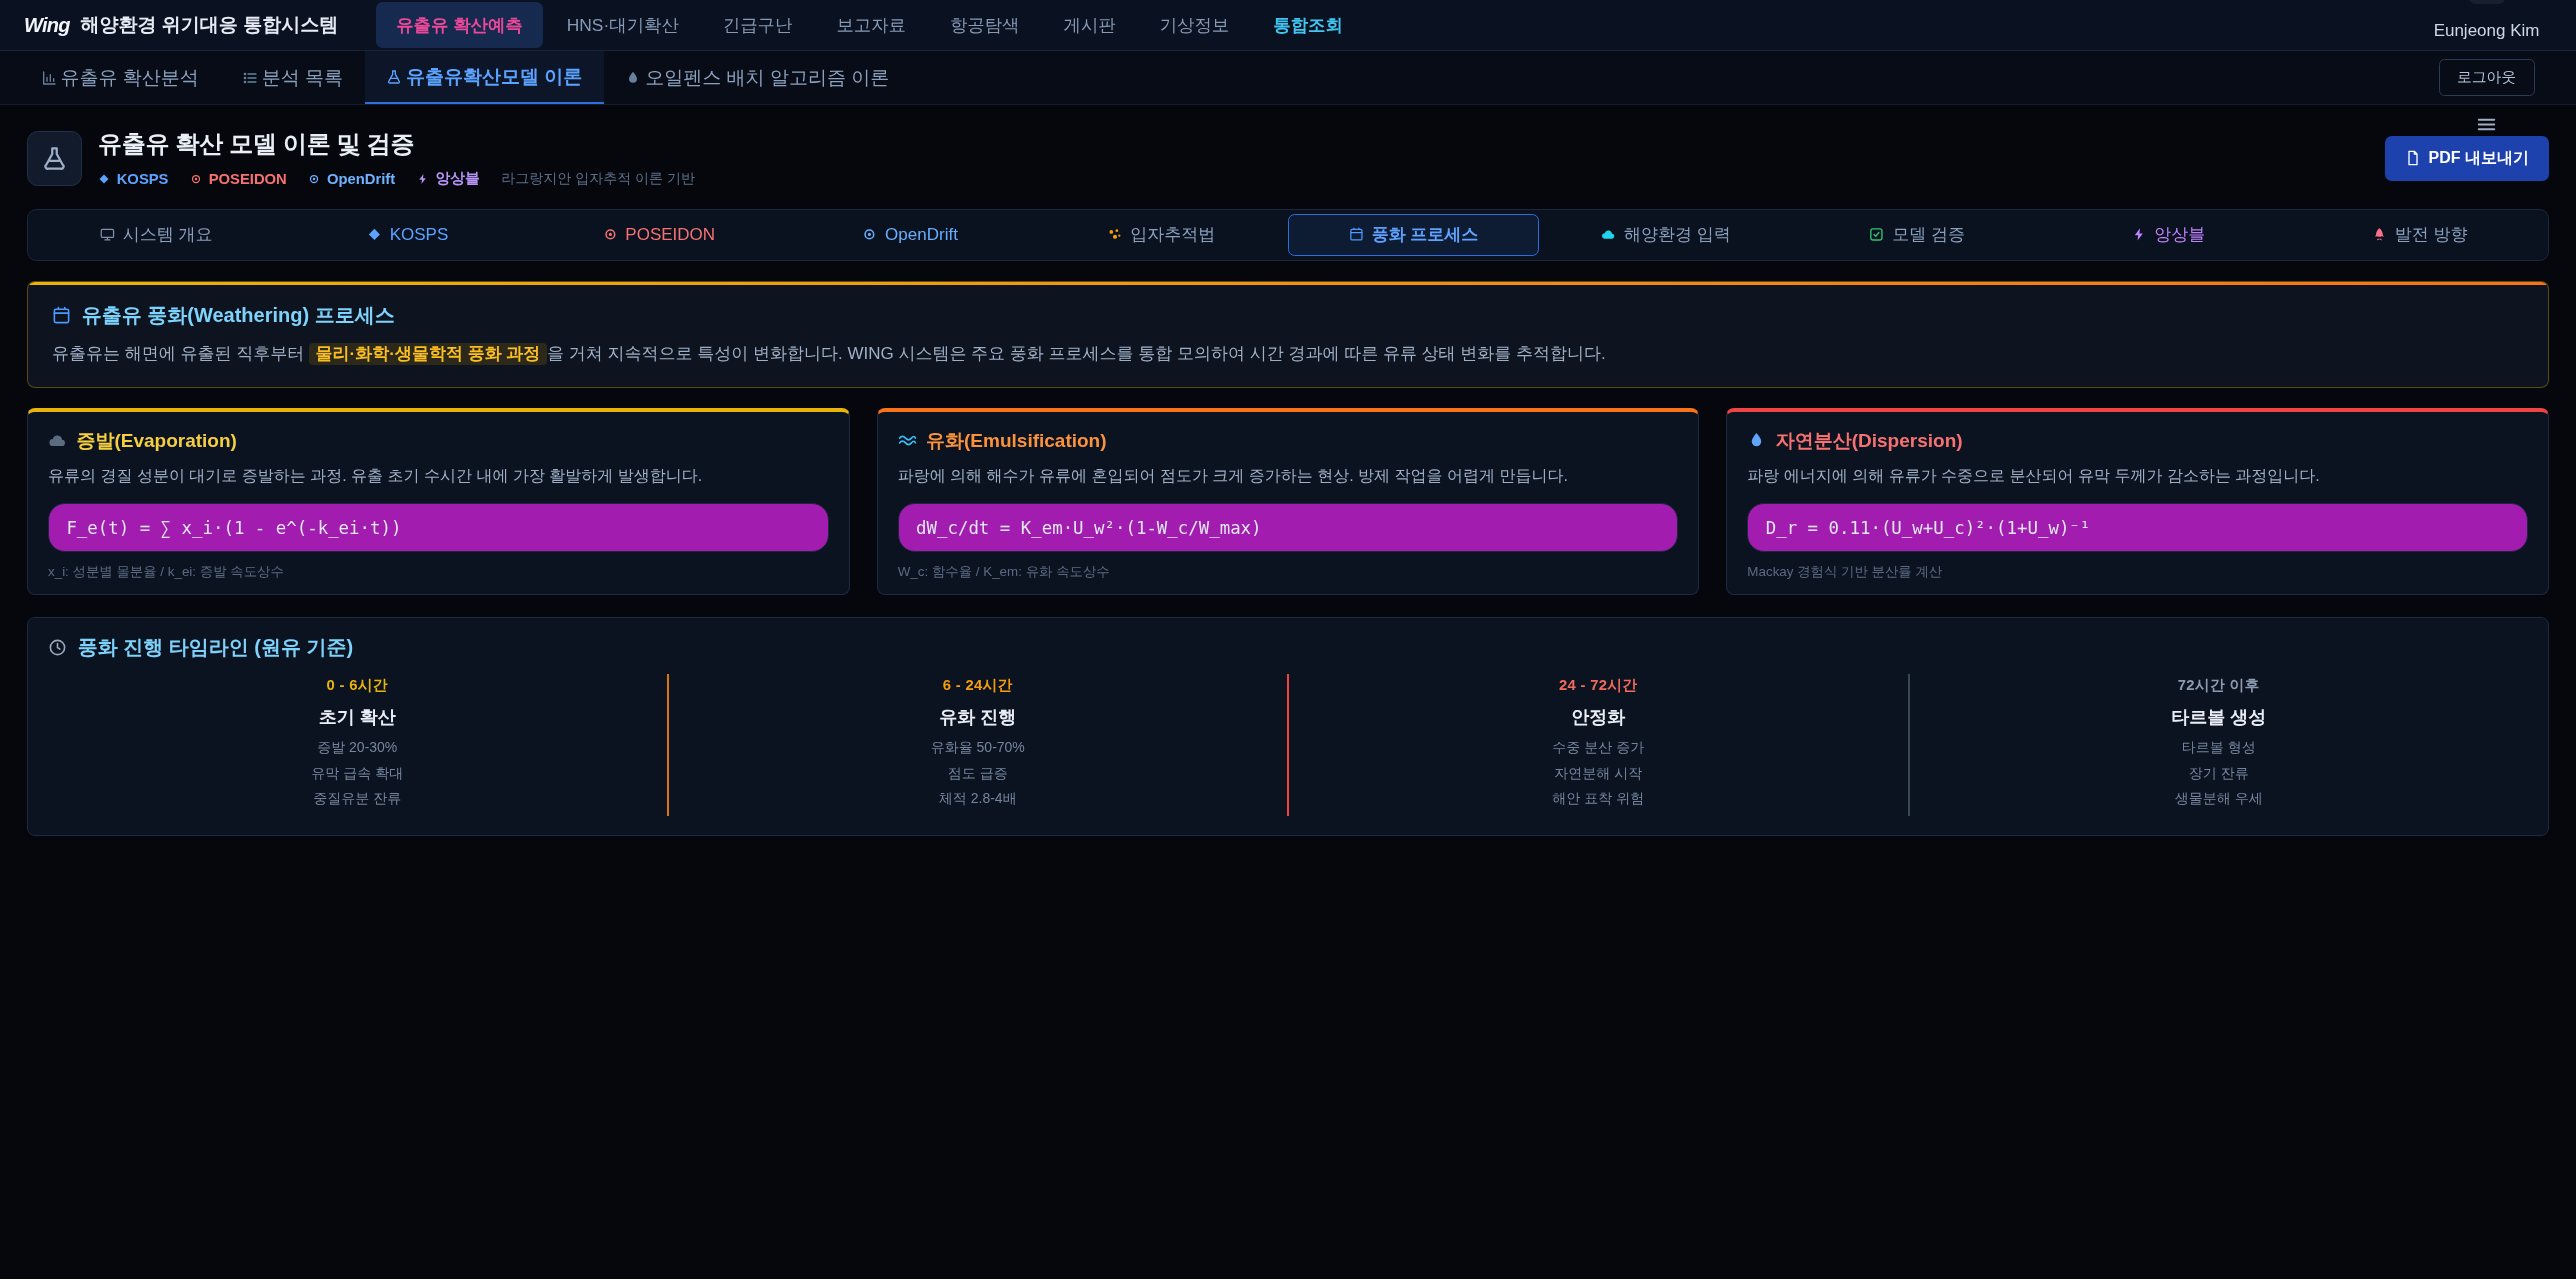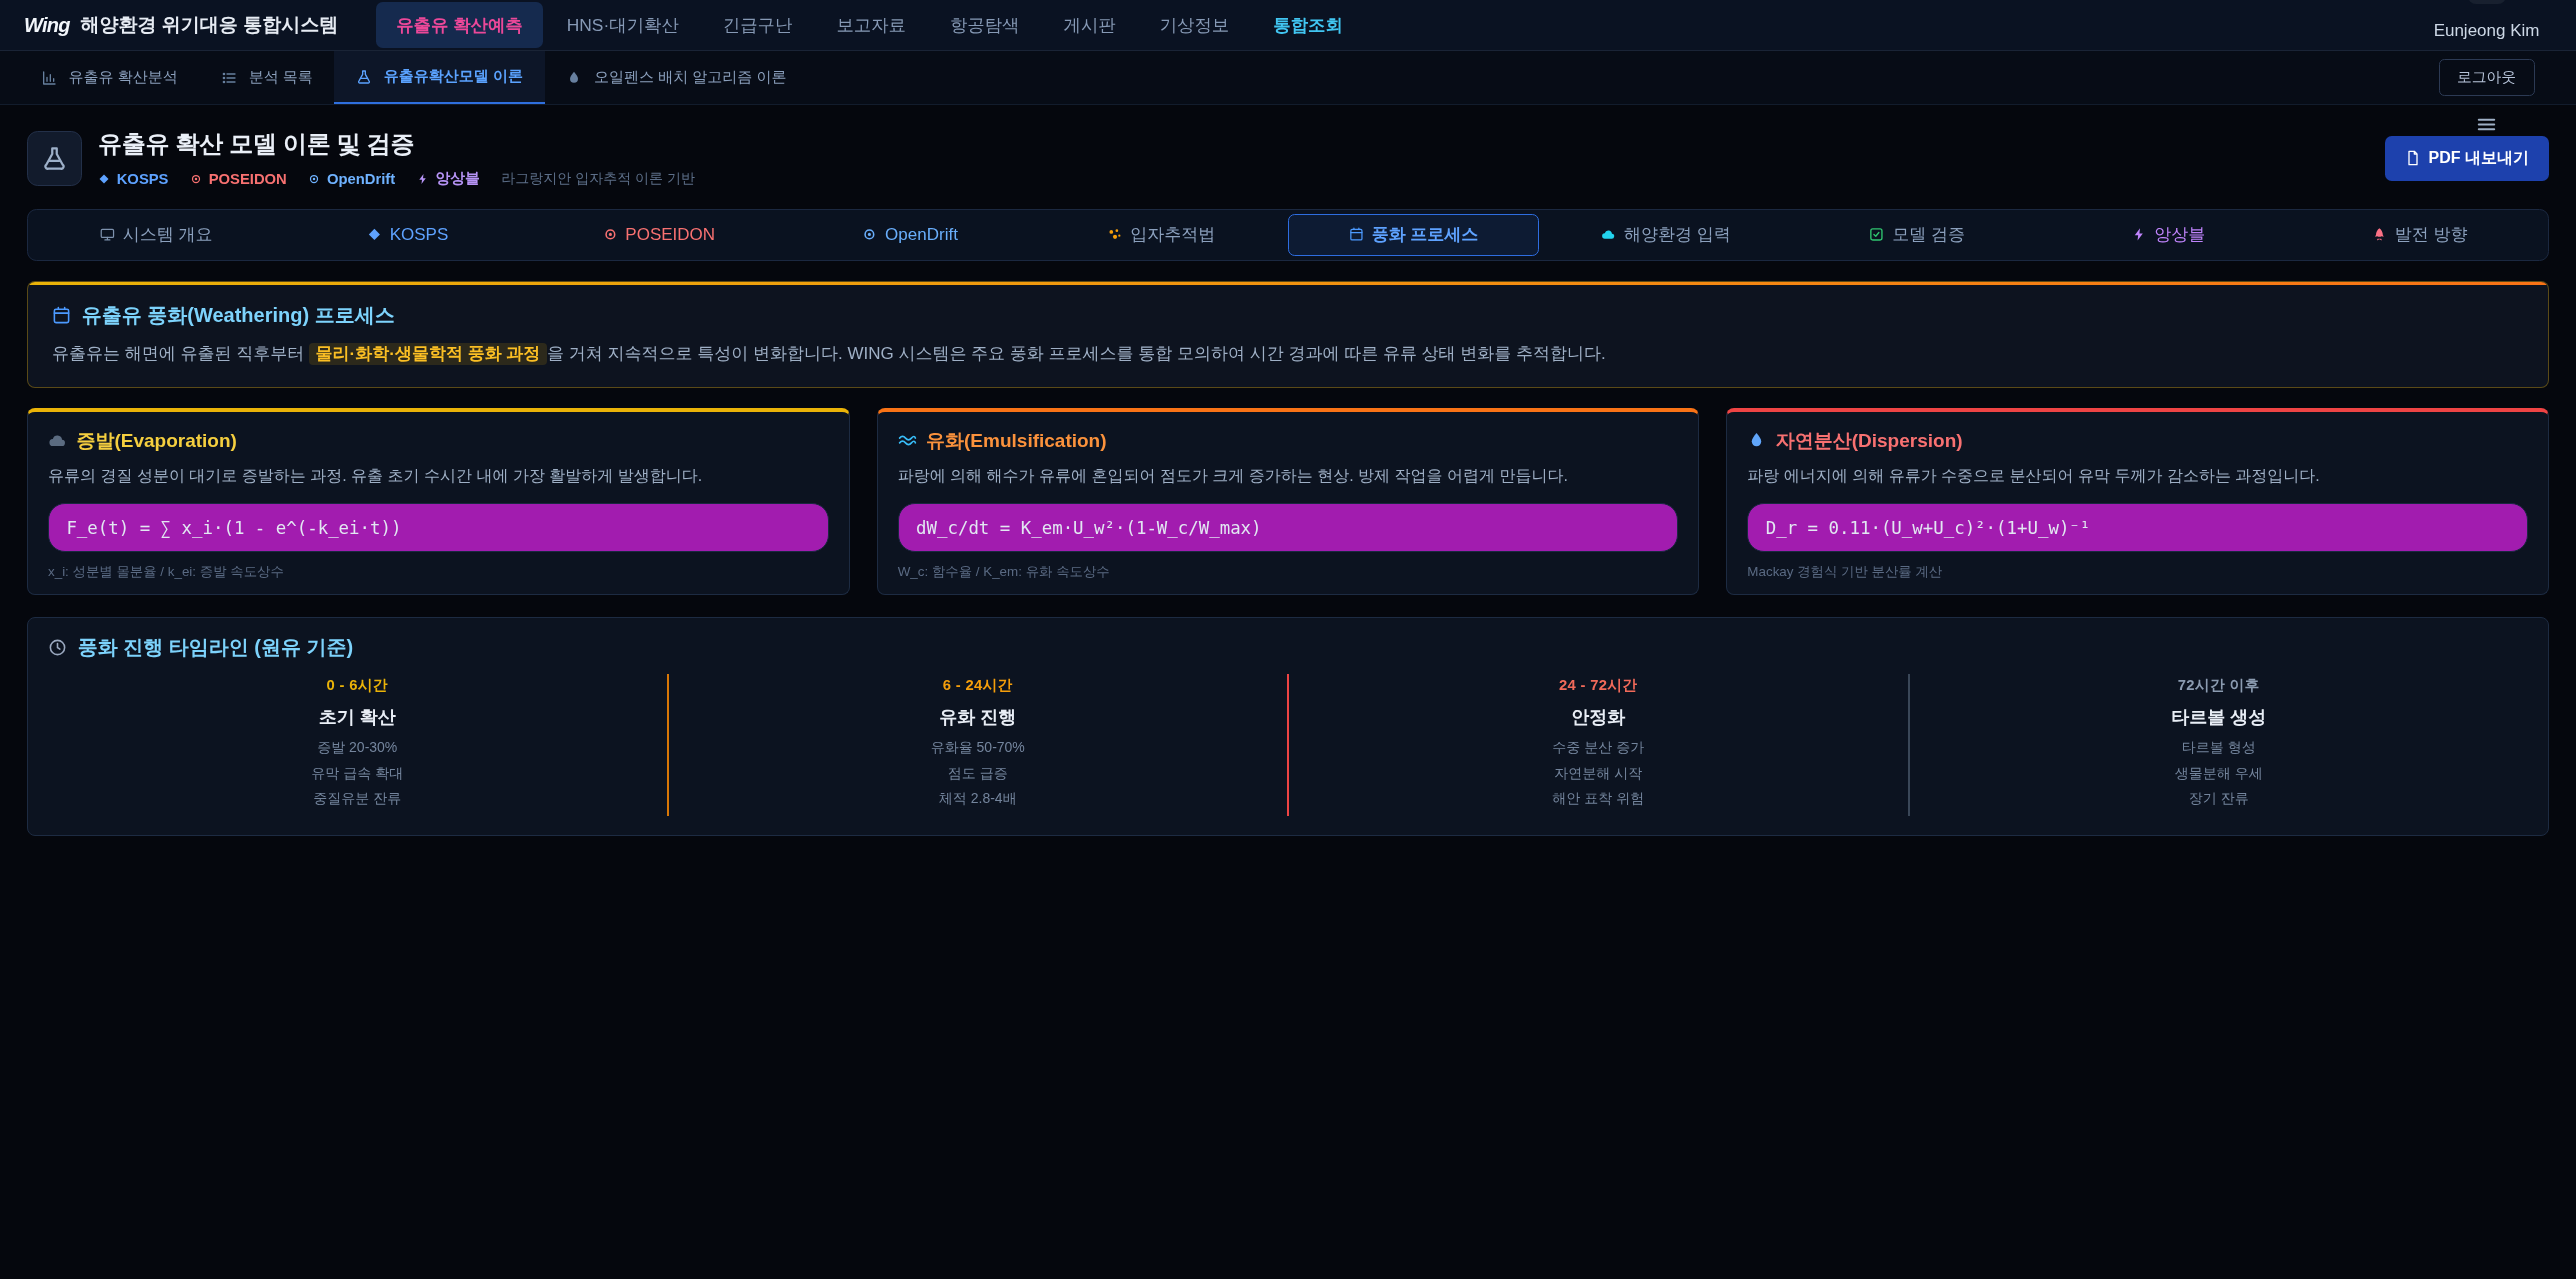--- a/index.html
+++ b/index.html
@@ -30,21 +30,21 @@
               display:flex; align-items:center; justify-content:center; cursor:pointer; }
   .bell-btn .icon { font-size:19px; color:#f0a818; }
   .username { font-size:17px; color:#cdd8e6; }
   .logout-btn { padding:8px 17.4px; border-radius:5.4px; border:1.3px solid #2c3a54; background:transparent;
                 color:#b6c3d8; font-size:14.8px; cursor:pointer; font-family:inherit; }
   .menu-btn { background:transparent; border:none; color:#9fb0c6; font-size:23px; cursor:pointer; display:flex; }
 
   
   .subnav { height:54px; background:#070c16; border-bottom:1.3px solid #121c2c;
             display:flex; align-items:stretch; padding:0 19px; }
-  .subtab { display:flex; align-items:center; gap:12px; padding:0 21.5px; font-size:15px;
+  .subtab { display:flex; align-items:center; gap:4px; padding:0 21.5px; font-size:19px;
             color:#8ba0bd; cursor:pointer; white-space:nowrap; }
   .subtab .icon { font-size:16px; color:#67809f; }
   .subtab.active { background:#0d1628; color:#5ba3ff; font-weight:700; border-bottom:2.7px solid #2f6fde; }
   .subtab.active .icon { color:#5ba3ff; }
 
   
   .page-header { display:flex; align-items:center; gap:16px; padding:23px 27px 14.8px; }
   .header-iconbox { width:55px; height:55px; border-radius:10.7px; background:#121b2c; border:1.3px solid #233049;
                     display:flex; align-items:center; justify-content:center; }
   .header-iconbox .icon { font-size:27px; color:#9db0c9; }
@@ -385,18 +385,18 @@
       <div class="stage-time">24 - 72시간</div>
       <div class="stage-phase">안정화</div>
       <div class="stage-item">수중 분산 증가</div>
       <div class="stage-item">자연분해 시작</div>
       <div class="stage-item">해안 표착 위험</div>
     </div>
     <div class="stage d3">
       <div class="stage-time">72시간 이후</div>
       <div class="stage-phase">타르볼 생성</div>
       <div class="stage-item">타르볼 형성</div>
+      <div class="stage-item">장기 잔류</div>
       <div class="stage-item">생물분해 우세</div>
-      <div class="stage-item">장기 잔류</div>
     </div>
   </div>
 </section>
 
 
 </body></html>

